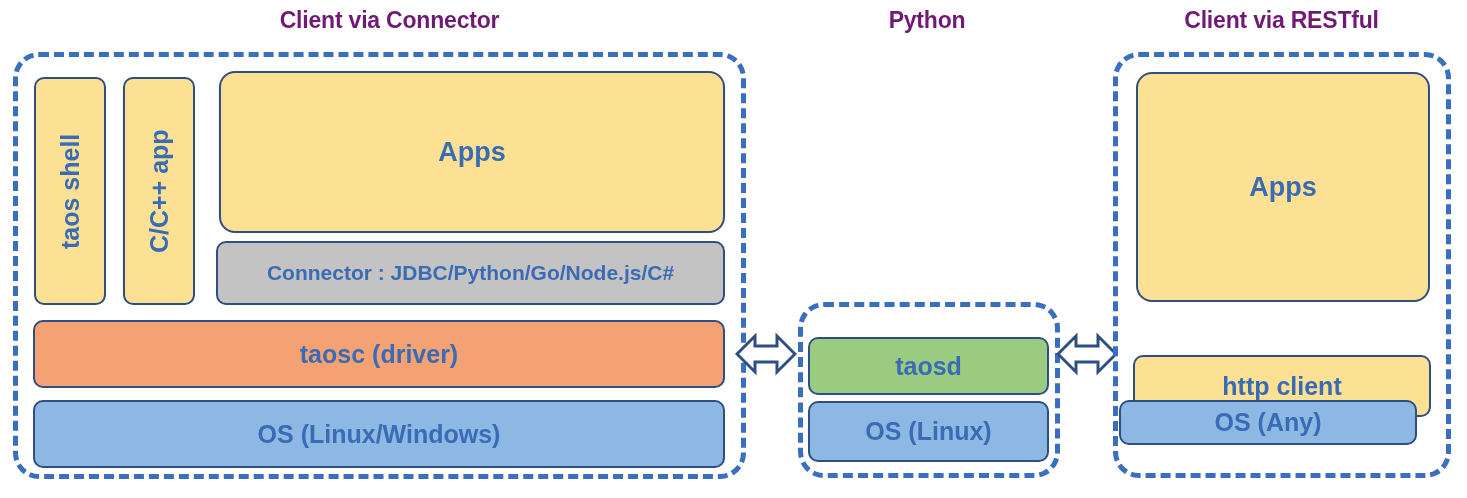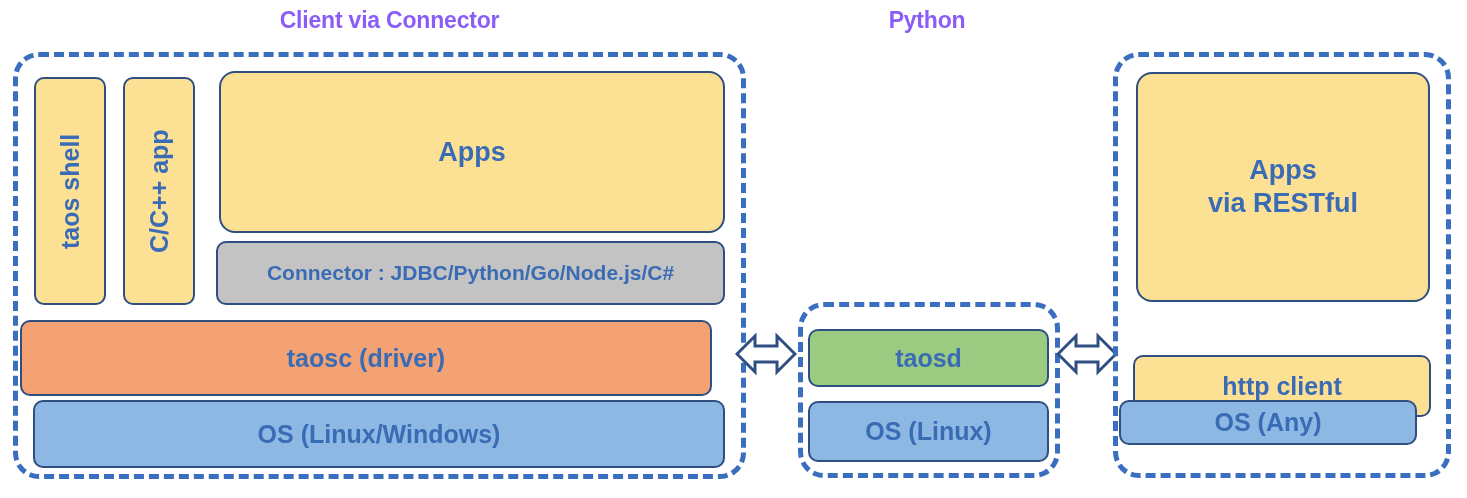--- a/index.html
+++ b/index.html
@@ -17,21 +17,21 @@
     height: 498px;
     background: #ffffff;
     overflow: hidden;
   }
 
   
   .section-title {
     position: absolute;
     font-weight: bold;
     font-size: 23px;
-    color: #8b5cf6;
+    color: #701a75;
     text-align: center;
     letter-spacing: -0.2px;
     white-space: nowrap;
     line-height: 1;
   }
 
   
   .dashed-box {
     position: absolute;
     box-sizing: border-box;
@@ -77,57 +77,57 @@
 </style>
 </head>
 <body>
 
 <div id="diagram">
 
   <div class="section-title" style="left:133px; top:9px; width:513px;">Client via Connector</div>
 
   <div class="section-title" style="left:805px; top:9px; width:244px;">Python</div>
 
+  <div class="section-title" style="left:1113px; top:9px; width:337px;">Client via RESTful</div>
 
   <div class="dashed-box" style="left:13px; top:52px; width:733px; height:427px;"></div>
 
   <div class="block yellow rot" style="left:34px; top:77px; width:72px; height:228px; font-size:25px;">taos shell</div>
 
   <div class="block yellow rot" style="left:123px; top:77px; width:72px; height:228px; font-size:25px;">C/C++ app</div>
 
   <div class="block yellow big-radius" style="left:219px; top:71px; width:506px; height:162px; font-size:27px;">Apps</div>
 
   <div class="block gray" style="left:216px; top:241px; width:509px; height:64px; font-size:21px;">Connector : JDBC/Python/Go/Node.js/C#</div>
 
-  <div class="block orange" style="left:20px; top:320px; width:692px; height:76px; font-size:25px;">taosc (driver)</div>
+  <div class="block orange" style="left:33px; top:320px; width:692px; height:68px; font-size:25px;">taosc (driver)</div>
 
   <div class="block blue" style="left:33px; top:400px; width:692px; height:68px; font-size:25px;">OS (Linux/Windows)</div>
 
   <div class="arrow" style="left:735px; top:326px; width:62px; height:56px;">
     <svg width="62" height="56" viewBox="0 0 62 56" aria-hidden="true">
       <polygon points="2,28 20,10 20,20 42,20 42,10 60,28 42,46 42,36 20,36 20,46" fill="#ffffff" stroke="#2F4E81" stroke-width="3" stroke-linejoin="miter"></polygon>
     </svg>
   </div>
 
   <div class="dashed-box" style="left:798px; top:302px; width:262px; height:176px;"></div>
 
-  <div class="block green" style="left:808px; top:329px; width:241px; height:58px; font-size:25px;">taosd</div>
+  <div class="block green" style="left:808px; top:337px; width:241px; height:58px; font-size:25px;">taosd</div>
 
   <div class="block blue" style="left:808px; top:401px; width:241px; height:61px; font-size:25px;">OS (Linux)</div>
 
   <div class="arrow" style="left:1056px; top:326px; width:62px; height:56px;">
     <svg width="62" height="56" viewBox="0 0 62 56" aria-hidden="true">
       <polygon points="2,28 20,10 20,20 42,20 42,10 60,28 42,46 42,36 20,36 20,46" fill="#ffffff" stroke="#2F4E81" stroke-width="3" stroke-linejoin="miter"></polygon>
     </svg>
   </div>
 
   <div class="dashed-box" style="left:1113px; top:52px; width:338px; height:426px;"></div>
 
   <div class="block yellow big-radius" style="left:1136px; top:72px; width:294px; height:230px; font-size:27px; flex-direction:column;">
     <span>Apps</span>
-    <span>via RESTful</span>
   </div>
 
   <div class="block yellow" style="left:1133px; top:327px; width:298px; height:62px; font-size:25px;margin-top:28px;">http client</div>
 
   <div class="block blue" style="left:1119px; top:400px; width:298px; height:45px; font-size:25px;">OS (Any)</div>
 
 </div>
 
 </body></html>

